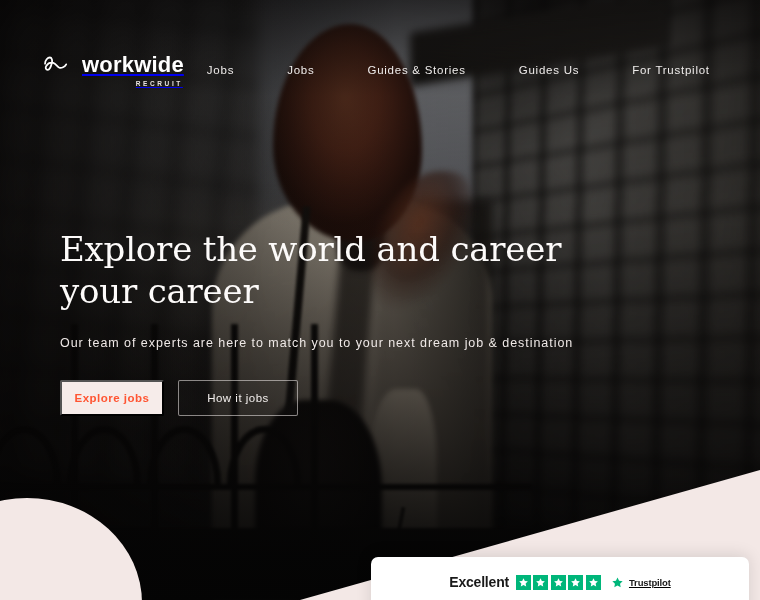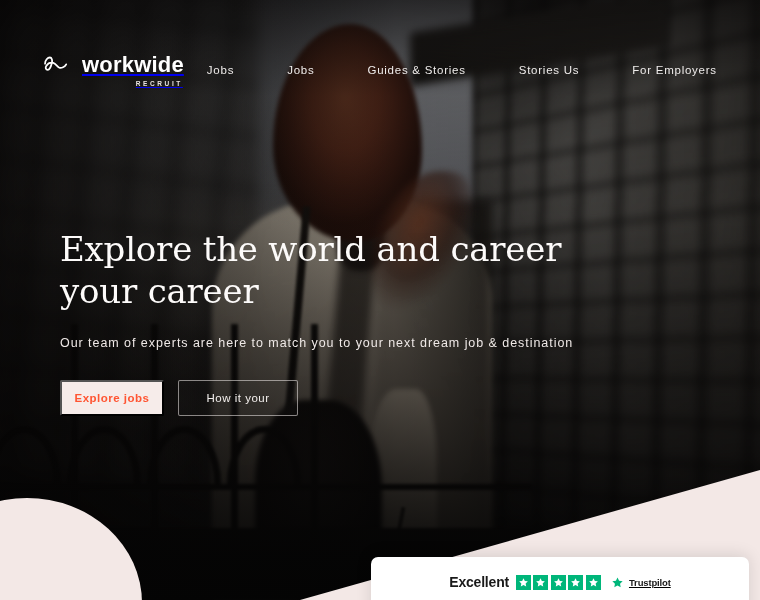--- a/index.html
+++ b/index.html
@@ -358,39 +358,39 @@
         </svg>
         <span class="logo-word">workwide</span>
       </span>
       <span class="logo-sub">RECRUIT</span>
     </a>
 
     <nav class="nav">
       <a class="nav-item" href="#">Jobs</a>
       <a class="nav-item" href="#">Jobs</a>
       <a class="nav-item" href="#">Guides &amp; Stories</a>
-      <a class="nav-item" href="#">Stories Us</a>
-      <a class="nav-item" href="#">For Employers</a>
+      <a class="nav-item" href="#">Guides Us</a>
+      <a class="nav-item" href="#">For Trustpilot</a>
 
       <div class="account">
         <svg class="account-icon" viewBox="0 0 20 20" fill="none">
           <circle cx="10" cy="6" r="3.6" stroke="#efeceb" stroke-width="1.35"></circle>
           <path d="M3.6 18c0-3.6 2.9-6 6.4-6s6.4 2.4 6.4 6" stroke="#efeceb" stroke-width="1.35" stroke-linecap="round" fill="none"></path>
         </svg>
 
       </div>
     </nav>
   </header>
 
   <section class="hero">
     <h1 class="hero-title">Explore the world and career your career</h1>
     <p class="hero-sub">Our team of experts are here to match you to your next dream job &amp; destination</p>
     <div class="cta-row">
       <button class="btn btn-primary">Explore jobs</button>
-      <button class="btn btn-ghost">How it your</button>
+      <button class="btn btn-ghost">How it jobs</button>
     </div>
   </section>
 
   <div class="tp-card">
     <div class="tp-row">
       <span class="tp-word">Excellent</span>
 
       <span class="tp-stars">
         <span class="tp-star-box" style="background:#00b67a">
           <svg viewBox="0 0 24 24" width="11" height="11">

